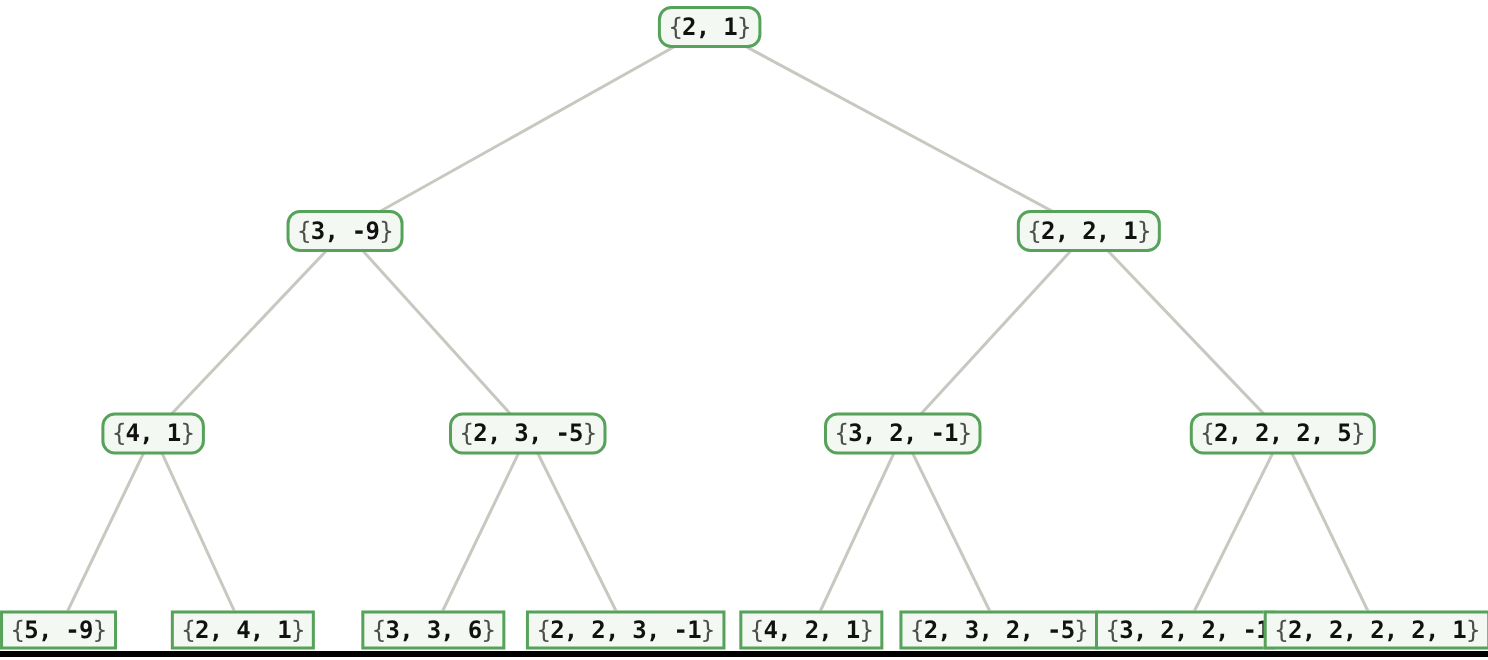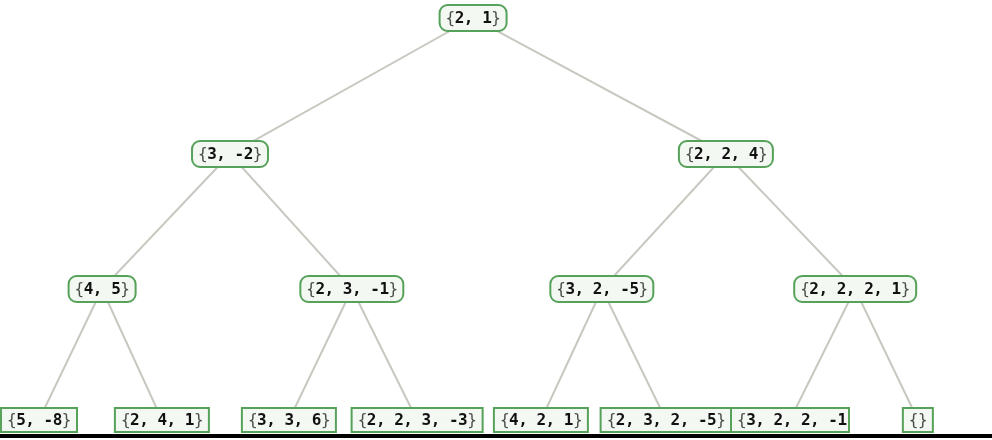--- a/index.html
+++ b/index.html
@@ -73,28 +73,28 @@
       <line x1="102" y1="289" x2="162" y2="420" stroke="#c8c8c1" stroke-width="2"></line>
       <line x1="352" y1="289" x2="289" y2="420" stroke="#c8c8c1" stroke-width="2"></line>
       <line x1="352" y1="289" x2="417" y2="420" stroke="#c8c8c1" stroke-width="2"></line>
       <line x1="602" y1="289" x2="541" y2="420" stroke="#c8c8c1" stroke-width="2"></line>
       <line x1="602" y1="289" x2="666" y2="420" stroke="#c8c8c1" stroke-width="2"></line>
       <line x1="855" y1="289" x2="790" y2="420" stroke="#c8c8c1" stroke-width="2"></line>
       <line x1="855" y1="289" x2="918" y2="420" stroke="#c8c8c1" stroke-width="2"></line>
     </svg>
 
   <div class="node rounded" style="left: 473px; top: 4px; z-index: 1; background: rgb(243, 249, 242); border-color: rgb(86, 162, 90);"><span class="brace">{</span><span>2, 1</span><span class="brace">}</span></div>
-    <div class="node rounded" style="left: 230px; top: 140px; z-index: 2; background: rgb(243, 249, 242); border-color: rgb(86, 162, 90);"><span class="brace">{</span><span>3, -2</span><span class="brace">}</span></div>
-    <div class="node rounded" style="left: 726px; top: 140px; z-index: 3; background: rgb(243, 249, 242); border-color: rgb(86, 162, 90);"><span class="brace">{</span><span>2, 2, 4</span><span class="brace">}</span></div>
-    <div class="node rounded" style="left: 102px; top: 275px; z-index: 4; background: rgb(243, 249, 242); border-color: rgb(86, 162, 90);"><span class="brace">{</span><span>4, 5</span><span class="brace">}</span></div>
-    <div class="node rounded" style="left: 352px; top: 275px; z-index: 5; background: rgb(243, 249, 242); border-color: rgb(86, 162, 90);"><span class="brace">{</span><span>2, 3, -1</span><span class="brace">}</span></div>
-    <div class="node rounded" style="left: 602px; top: 275px; z-index: 6; background: rgb(243, 249, 242); border-color: rgb(86, 162, 90);"><span class="brace">{</span><span>3, 2, -5</span><span class="brace">}</span></div>
-    <div class="node rounded" style="left: 855px; top: 275px; z-index: 7; background: rgb(243, 249, 242); border-color: rgb(86, 162, 90);"><span class="brace">{</span><span>2, 2, 2, 1</span><span class="brace">}</span></div>
-    <div class="node rect" style="left: 39px; top: 407px; z-index: 8; background: rgb(243, 249, 242); border-color: rgb(86, 162, 90);"><span class="brace">{</span><span>5, -8</span><span class="brace">}</span></div>
+    <div class="node rounded" style="left: 230px; top: 140px; z-index: 2; background: rgb(243, 249, 242); border-color: rgb(86, 162, 90);"><span class="brace">{</span><span>3, -9</span><span class="brace">}</span></div>
+    <div class="node rounded" style="left: 726px; top: 140px; z-index: 3; background: rgb(243, 249, 242); border-color: rgb(86, 162, 90);"><span class="brace">{</span><span>2, 2, 1</span><span class="brace">}</span></div>
+    <div class="node rounded" style="left: 102px; top: 275px; z-index: 4; background: rgb(243, 249, 242); border-color: rgb(86, 162, 90);"><span class="brace">{</span><span>4, 1</span><span class="brace">}</span></div>
+    <div class="node rounded" style="left: 352px; top: 275px; z-index: 5; background: rgb(243, 249, 242); border-color: rgb(86, 162, 90);"><span class="brace">{</span><span>2, 3, -5</span><span class="brace">}</span></div>
+    <div class="node rounded" style="left: 602px; top: 275px; z-index: 6; background: rgb(243, 249, 242); border-color: rgb(86, 162, 90);"><span class="brace">{</span><span>3, 2, -1</span><span class="brace">}</span></div>
+    <div class="node rounded" style="left: 855px; top: 275px; z-index: 7; background: rgb(243, 249, 242); border-color: rgb(86, 162, 90);"><span class="brace">{</span><span>2, 2, 2, 5</span><span class="brace">}</span></div>
+    <div class="node rect" style="left: 39px; top: 407px; z-index: 8; background: rgb(243, 249, 242); border-color: rgb(86, 162, 90);"><span class="brace">{</span><span>5, -9</span><span class="brace">}</span></div>
     <div class="node rect" style="left: 162px; top: 407px; z-index: 9; background: rgb(243, 249, 242); border-color: rgb(86, 162, 90);"><span class="brace">{</span><span>2, 4, 1</span><span class="brace">}</span></div>
     <div class="node rect" style="left: 289px; top: 407px; z-index: 10; background: rgb(243, 249, 242); border-color: rgb(86, 162, 90);"><span class="brace">{</span><span>3, 3, 6</span><span class="brace">}</span></div>
-    <div class="node rect" style="left: 417px; top: 407px; z-index: 11; background: rgb(243, 249, 242); border-color: rgb(86, 162, 90);"><span class="brace">{</span><span>2, 2, 3, -3</span><span class="brace">}</span></div>
+    <div class="node rect" style="left: 417px; top: 407px; z-index: 11; background: rgb(243, 249, 242); border-color: rgb(86, 162, 90);"><span class="brace">{</span><span>2, 2, 3, -1</span><span class="brace">}</span></div>
     <div class="node rect" style="left: 541px; top: 407px; z-index: 12; background: rgb(243, 249, 242); border-color: rgb(86, 162, 90);"><span class="brace">{</span><span>4, 2, 1</span><span class="brace">}</span></div>
     <div class="node rect" style="left: 666px; top: 407px; z-index: 13; background: rgb(243, 249, 242); border-color: rgb(86, 162, 90);"><span class="brace">{</span><span>2, 3, 2, -5</span><span class="brace">}</span></div>
     <div class="node rect clip-right" style="left: 790px; top: 407px; z-index: 14; width: 120px; background: rgb(243, 249, 242); border-color: rgb(86, 162, 90);"><span class="brace">{</span><span>3, 2, 2, -1</span><span class="brace">}</span></div>
-    <div class="node rect" style="left: 918px; top: 407px; z-index: 15; background: rgb(243, 249, 242); border-color: rgb(86, 162, 90);"><span class="brace">{</span><span class="brace">}</span></div>
+    <div class="node rect" style="left: 918px; top: 407px; z-index: 15; background: rgb(243, 249, 242); border-color: rgb(86, 162, 90);"><span class="brace">{</span><span>2, 2, 2, 2, 1</span><span class="brace">}</span></div>
     <div class="bottom-rule"></div>
 </div>
 
 </body></html>

